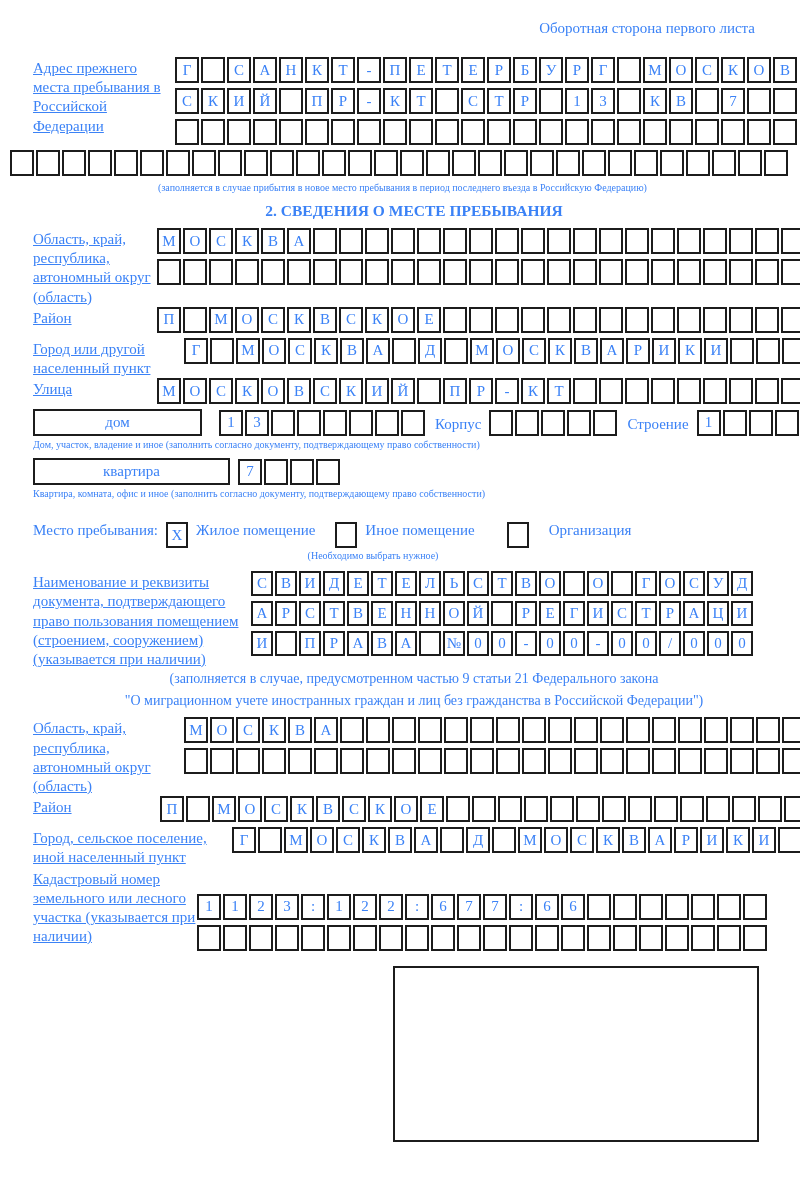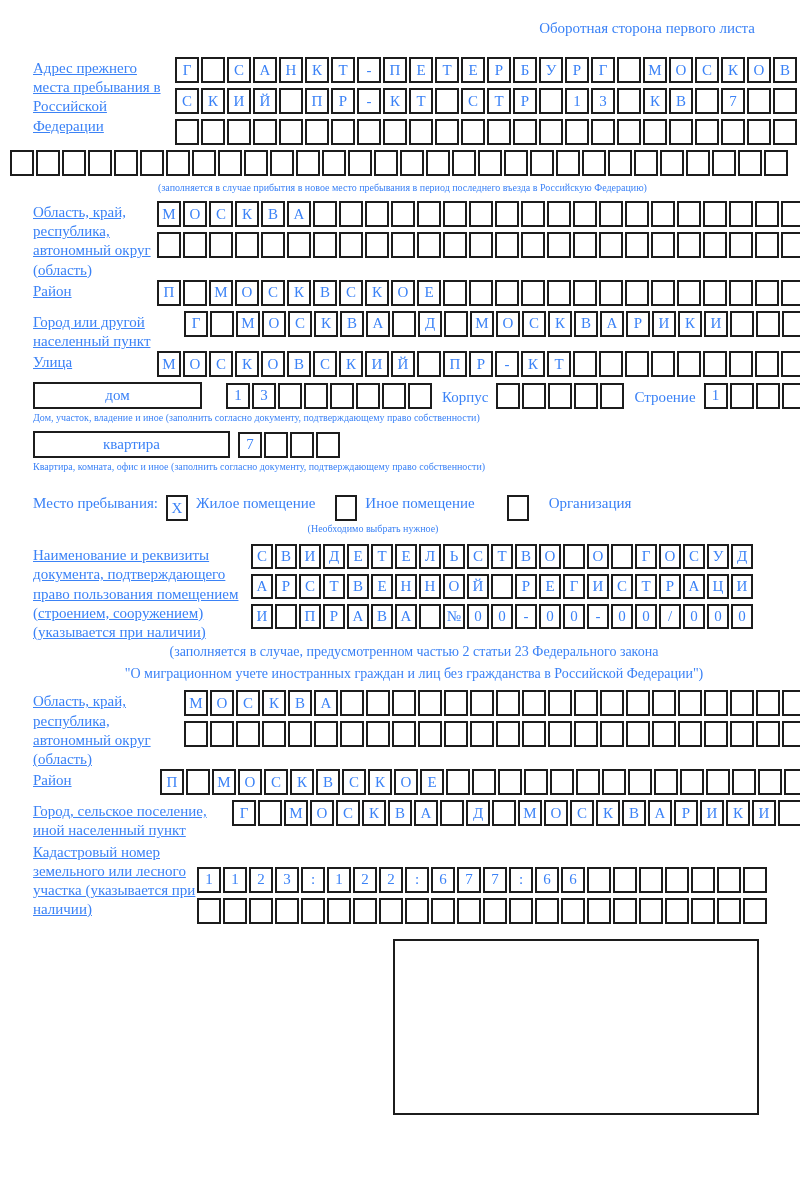--- a/index.html
+++ b/index.html
@@ -146,20 +146,21 @@
       <span class="cell"></span>
       <span class="cell"></span>
       <span class="cell"></span>
       <span class="cell"></span>
       <span class="cell"></span>
       <span class="cell"></span>
       <span class="cell"></span>
     </div>
   <div class="caption center" style="margin-left:-23px">(заполняется в случае прибытия в новое место пребывания в период последнего въезда в Российскую Федерацию)</div>
 
+  <div class="secheader">2. СВЕДЕНИЯ О МЕСТЕ ПРЕБЫВАНИЯ</div>
 
   <div class="frow">
     <div class="flabel" style="width:124px">Область, край, республика, автономный округ (область)</div>
     <div class="boxcol">
       <div class="boxes">
           <span class="cell">М</span>
           <span class="cell">О</span>
           <span class="cell">С</span>
           <span class="cell">К</span>
           <span class="cell">В</span>
@@ -300,21 +301,21 @@
         <span class="cell"></span>
         <span class="cell"></span>
         <span class="cell"></span>
         <span class="cell"></span>
         <span class="cell"></span>
         <span class="cell"></span>
       </div>
   </div>
 
   <div class="frow" style="align-items:center;margin-bottom:2px">
-    <div class="widebox" style="width:169px;margin-right:24px">дом</div>
+    <div class="widebox" style="width:169px;margin-right:17px">дом</div>
     <div class="boxes" style="margin-bottom:0">
         <span class="cell">1</span>
         <span class="cell">3</span>
         <span class="cell"></span>
         <span class="cell"></span>
         <span class="cell"></span>
         <span class="cell"></span>
         <span class="cell"></span>
         <span class="cell"></span>
       </div>
@@ -426,21 +427,21 @@
           <span class="cell">0</span>
           <span class="cell">0</span>
           <span class="cell">/</span>
           <span class="cell">0</span>
           <span class="cell">0</span>
           <span class="cell">0</span>
         </div>
     </div>
   </div>
 
-  <div class="caption center" style="font-size:14px">(заполняется в случае, предусмотренном частью 2 статьи 23 Федерального закона</div>
+  <div class="caption center" style="font-size:14px">(заполняется в случае, предусмотренном частью 9 статьи 21 Федерального закона</div>
   <div class="caption center" style="font-size:14px;margin-top:-3px">"О миграционном учете иностранных граждан и лиц без гражданства в Российской Федерации")</div>
 
   <div class="frow" style="margin-top:4px">
     <div class="flabel" style="width:151px">Область, край, республика, автономный округ (область)</div>
     <div class="boxcol">
       <div class="boxes">
           <span class="cell">М</span>
           <span class="cell">О</span>
           <span class="cell">С</span>
           <span class="cell">К</span>

